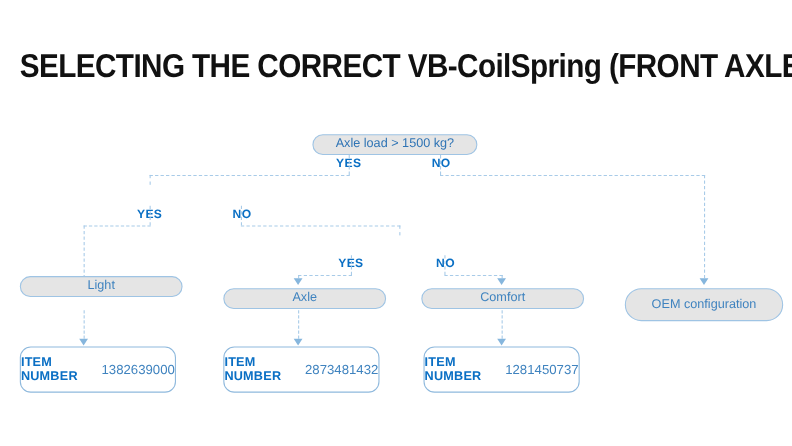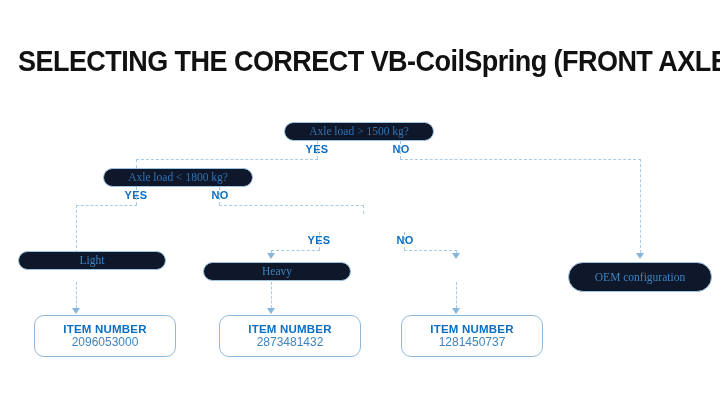--- a/index.html
+++ b/index.html
@@ -33,53 +33,51 @@
     transform-origin: left center;
     white-space: nowrap;
   }
 
   
   .node {
     position: absolute;
     box-sizing: border-box;
     border: 1px solid #9fc4e4;
     border-radius: 999px;
-    background: #0f172a;
+    background: #e5e5e5;
     color: #2f74b5;
     font-size: 11px;
     line-height: 1.1;
     display: flex;
     align-items: center;
     justify-content: center;
     text-align: left;
     white-space: nowrap;
-    font-family: Liberation Serif, serif;
   }
   .node.decision {
     color: #2f74b5;
     font-size: 11.5px;
   }
   .node.result {
     color: #3f83bf;
     font-size: 11.5px;
   }
 
   
   .itembox {
     position: absolute;
     box-sizing: border-box;
     border: 1px solid #8fb9dd;
     border-radius: 10px;
     background: #ffffff;
     display: flex;
-    flex-direction: column;
+    flex-direction: row;
     align-items: center;
     justify-content: center;
     gap: 0;
-    margin-left: 16px;
   }
   .itembox .ib-label {
     color: #0a6fc4;
     font-weight: bold;
     font-size: 11.5px;
     letter-spacing: 0.2px;
   }
   .itembox .ib-value {
     color: #3f83bf;
     font-size: 12px;
@@ -132,23 +130,20 @@
 
   <div class="vline" style="left:317px; top:141px; height:18px;"></div>
   <div class="hline" style="left:136px; top:159px; width:182px;"></div>
   <div class="vline" style="left:136px; top:159px; height:9px;"></div>
 
   <div class="vline" style="left:400px; top:141px; height:18px;"></div>
   <div class="hline" style="left:400px; top:159px; width:241px;"></div>
   <div class="vline" style="left:640px; top:159px; height:94px;"></div>
   <div class="arrow" style="left:636px; top:253px;"></div>
 
-  <div class="node decision" style="left:103px; top:168px; width:150px; height:19px;">
-    <span>Axle load &lt; 1800 kg?</span>
-  </div>
 
   <div class="branch-label" style="left:114px; top:189px; width:44px;">YES</div>
   <div class="branch-label" style="left:200px; top:189px; width:40px;">NO</div>
 
   <div class="vline" style="left:136px; top:187px; height:18px;"></div>
   <div class="hline" style="left:76px; top:205px; width:61px;"></div>
   <div class="vline" style="left:76px; top:205px; height:48px;"></div>
   <div class="arrow" style="left:72px; top:253px;"></div>
 
   <div class="vline" style="left:219px; top:187px; height:18px;"></div>
@@ -167,40 +162,43 @@
   <div class="vline" style="left:404px; top:232px; height:18px;"></div>
   <div class="hline" style="left:404px; top:250px; width:53px;"></div>
   <div class="vline" style="left:456px; top:250px; height:3px;"></div>
   <div class="arrow" style="left:452px; top:253px;"></div>
 
   <div class="node result" style="left:18px; top:251px; width:148px; height:19px;">
     <span>Light</span>
   </div>
 
   <div class="node result" style="left:203px; top:262px; width:148px; height:19px;">
-    <span>Heavy</span>
-  </div>
-
+    <span>Axle</span>
+  </div>
+
+  <div class="node result" style="left:383px; top:262px; width:148px; height:19px;">
+    <span>Comfort</span>
+  </div>
 
   <div class="node result" style="left:568px; top:262px; width:144px; height:30px;">
     <span>OEM configuration</span>
   </div>
 
   <div class="vline" style="left:76px; top:282px; height:26px;"></div>
   <div class="arrow" style="left:72px; top:308px;"></div>
 
   <div class="vline" style="left:271px; top:282px; height:26px;"></div>
   <div class="arrow" style="left:267px; top:308px;"></div>
 
   <div class="vline" style="left:456px; top:282px; height:26px;"></div>
   <div class="arrow" style="left:452px; top:308px;"></div>
 
   <div class="itembox" style="left:18px; top:315px; width:142px; height:42px;">
     <div class="ib-label">ITEM NUMBER</div>
-    <div class="ib-value">2096053000</div>
+    <div class="ib-value">1382639000</div>
   </div>
 
   <div class="itembox" style="left:203px; top:315px; width:142px; height:42px;">
     <div class="ib-label">ITEM NUMBER</div>
     <div class="ib-value">2873481432</div>
   </div>
 
   <div class="itembox" style="left:385px; top:315px; width:142px; height:42px;">
     <div class="ib-label">ITEM NUMBER</div>
     <div class="ib-value">1281450737</div>

